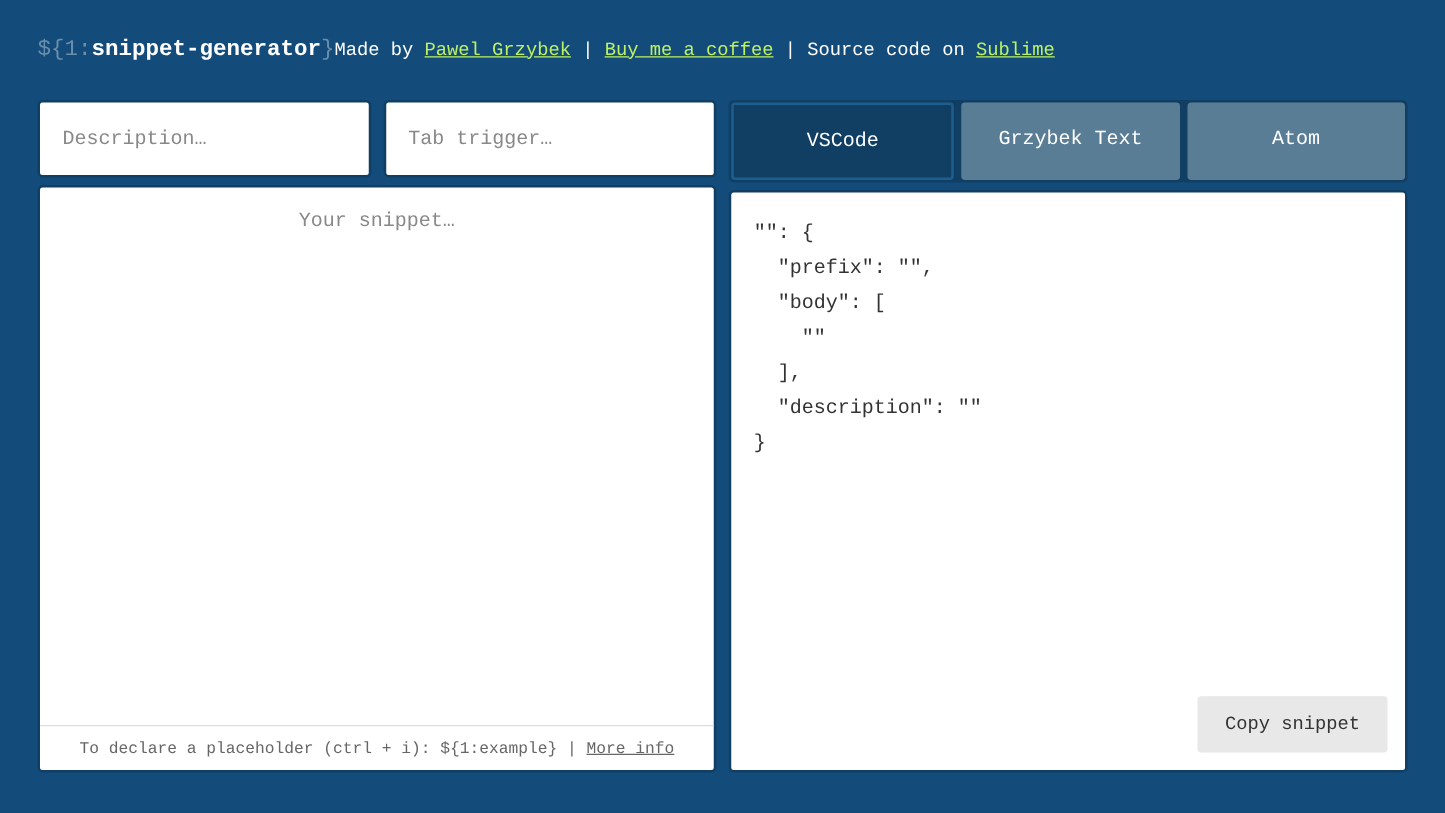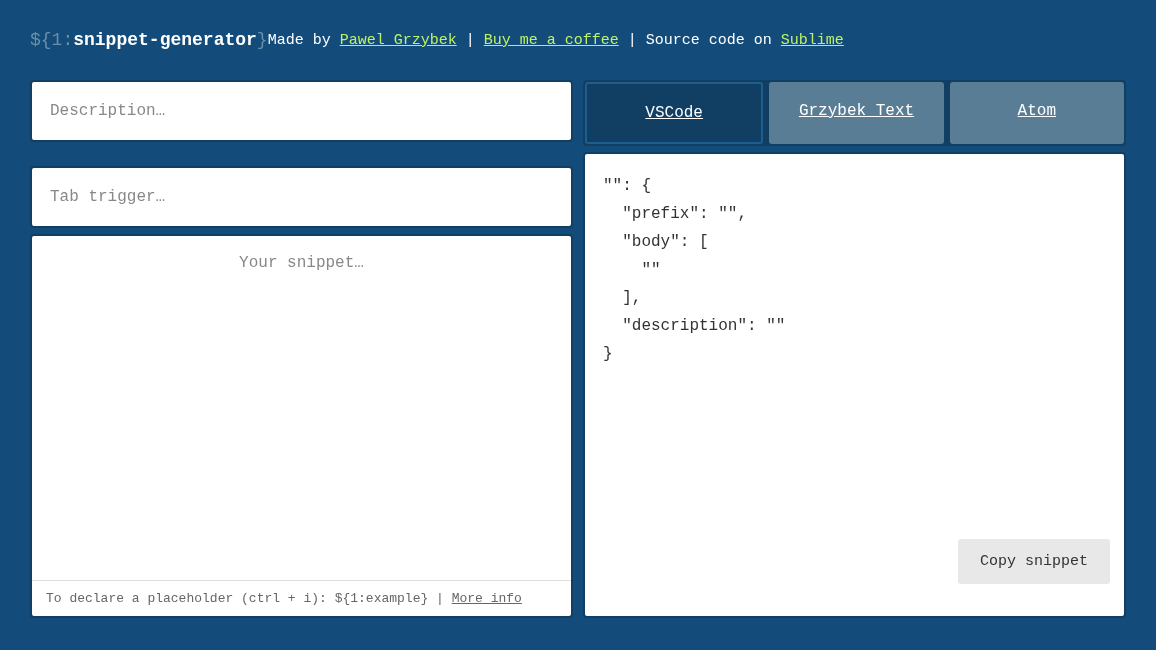--- a/index.html
+++ b/index.html
@@ -48,23 +48,22 @@
     }
     
     .left-panel, .right-panel {
       flex: 1;
       display: flex;
       flex-direction: column;
     }
     
     .input-row {
       display: flex;
-      gap: 24px;
+      gap: 10px;
       margin-bottom: 6px;
-      flex-direction: column;
     }
     
     .text-input {
       flex: 1;
       background-color: #fff;
       border: 2px solid #113f63;
       border-radius: 4px;
       padding: 20px 18px;
       font-family: 'Courier New', Courier, monospace;
       font-size: 16px;
@@ -100,39 +99,38 @@
       text-align: center;
     }
     
     .snippet-textarea::placeholder {
       color: #888;
     }
     
     .hint-bar {
       border-top: 1px solid #ddd;
       padding: 10px 14px;
-      text-align: left;
+      text-align: center;
       font-size: 13px;
       color: #666;
     }
     
     .hint-bar a {
       color: #666;
       text-decoration: underline;
     }
     
     .tab-row {
       display: flex;
       gap: 6px;
       background-color: #113f63;
       border: 2px solid #113f63;
       border-radius: 4px;
       padding: 0;
       margin-bottom: 6px;
-      text-decoration: underline;
     }
     
     .tab {
       flex: 1;
       text-align: center;
       padding: 20px 10px;
       font-family: 'Courier New', Courier, monospace;
       font-size: 16px;
       color: #fff;
       border-radius: 3px;
@@ -160,21 +158,21 @@
     .output-code {
       font-family: 'Courier New', Courier, monospace;
       font-size: 16px;
       line-height: 1.75;
       white-space: pre;
       flex: 1;
     }
     
     .copy-button {
       position: absolute;
-      bottom: 32px;
+      bottom: 14px;
       right: 14px;
       background-color: #e8e8e8;
       border: none;
       border-radius: 3px;
       padding: 14px 22px;
       font-family: 'Courier New', Courier, monospace;
       font-size: 15px;
       color: #333;
       cursor: pointer;
     }

